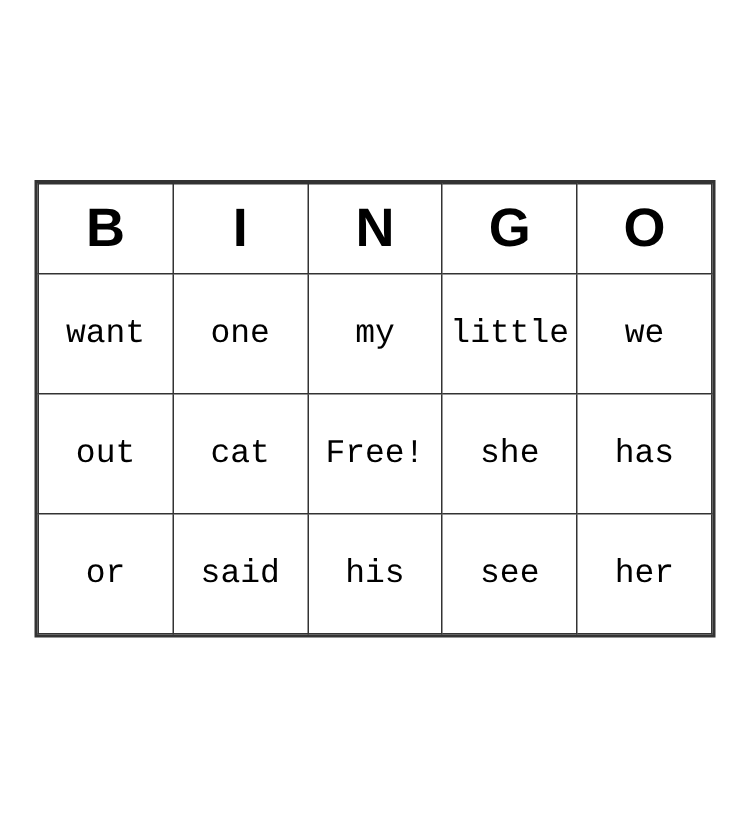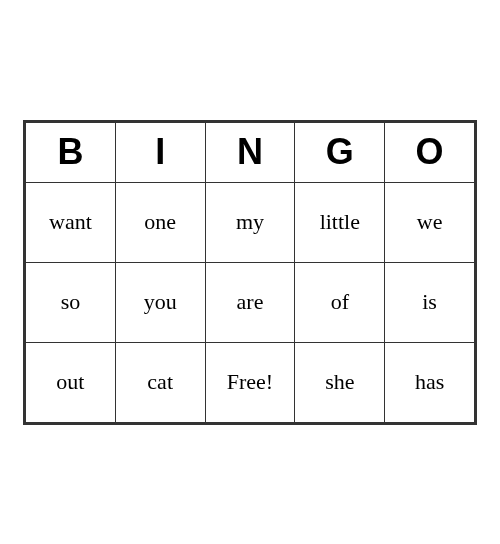--- a/index.html
+++ b/index.html
@@ -41,21 +41,21 @@
       height: 60px;
       font-size: 36px;
       font-weight: bold;
       font-family: Arial, sans-serif;
     }
 
     .bingo-table td {
       width: 90px;
       height: 80px;
       font-size: 22px;
-      font-family: Liberation Serif, serif;
+      font-family: Liberation Mono, monospace;
     }
 
     .free-cell {
       font-size: 22px;
       font-weight: normal;
     }
   </style>
 </head>
 <body>
 
@@ -72,28 +72,28 @@
     </thead>
     <tbody id="bingo-body">
     <tr>
           <td>want</td>
           <td>one</td>
           <td>my</td>
           <td>little</td>
           <td>we</td>
         </tr>
         <tr>
-          <td>so</td>
-          <td>you</td>
-          <td>are</td>
-          <td>of</td>
-          <td>is</td>
-        </tr>
-        <tr>
           <td>out</td>
           <td>cat</td>
           <td class="free-cell">Free!</td>
           <td>she</td>
           <td>has</td>
         </tr>
+        <tr>
+          <td>or</td>
+          <td>said</td>
+          <td>his</td>
+          <td>see</td>
+          <td>her</td>
+        </tr>
       </tbody>
   </table>
 </div>
 
 </body></html>

